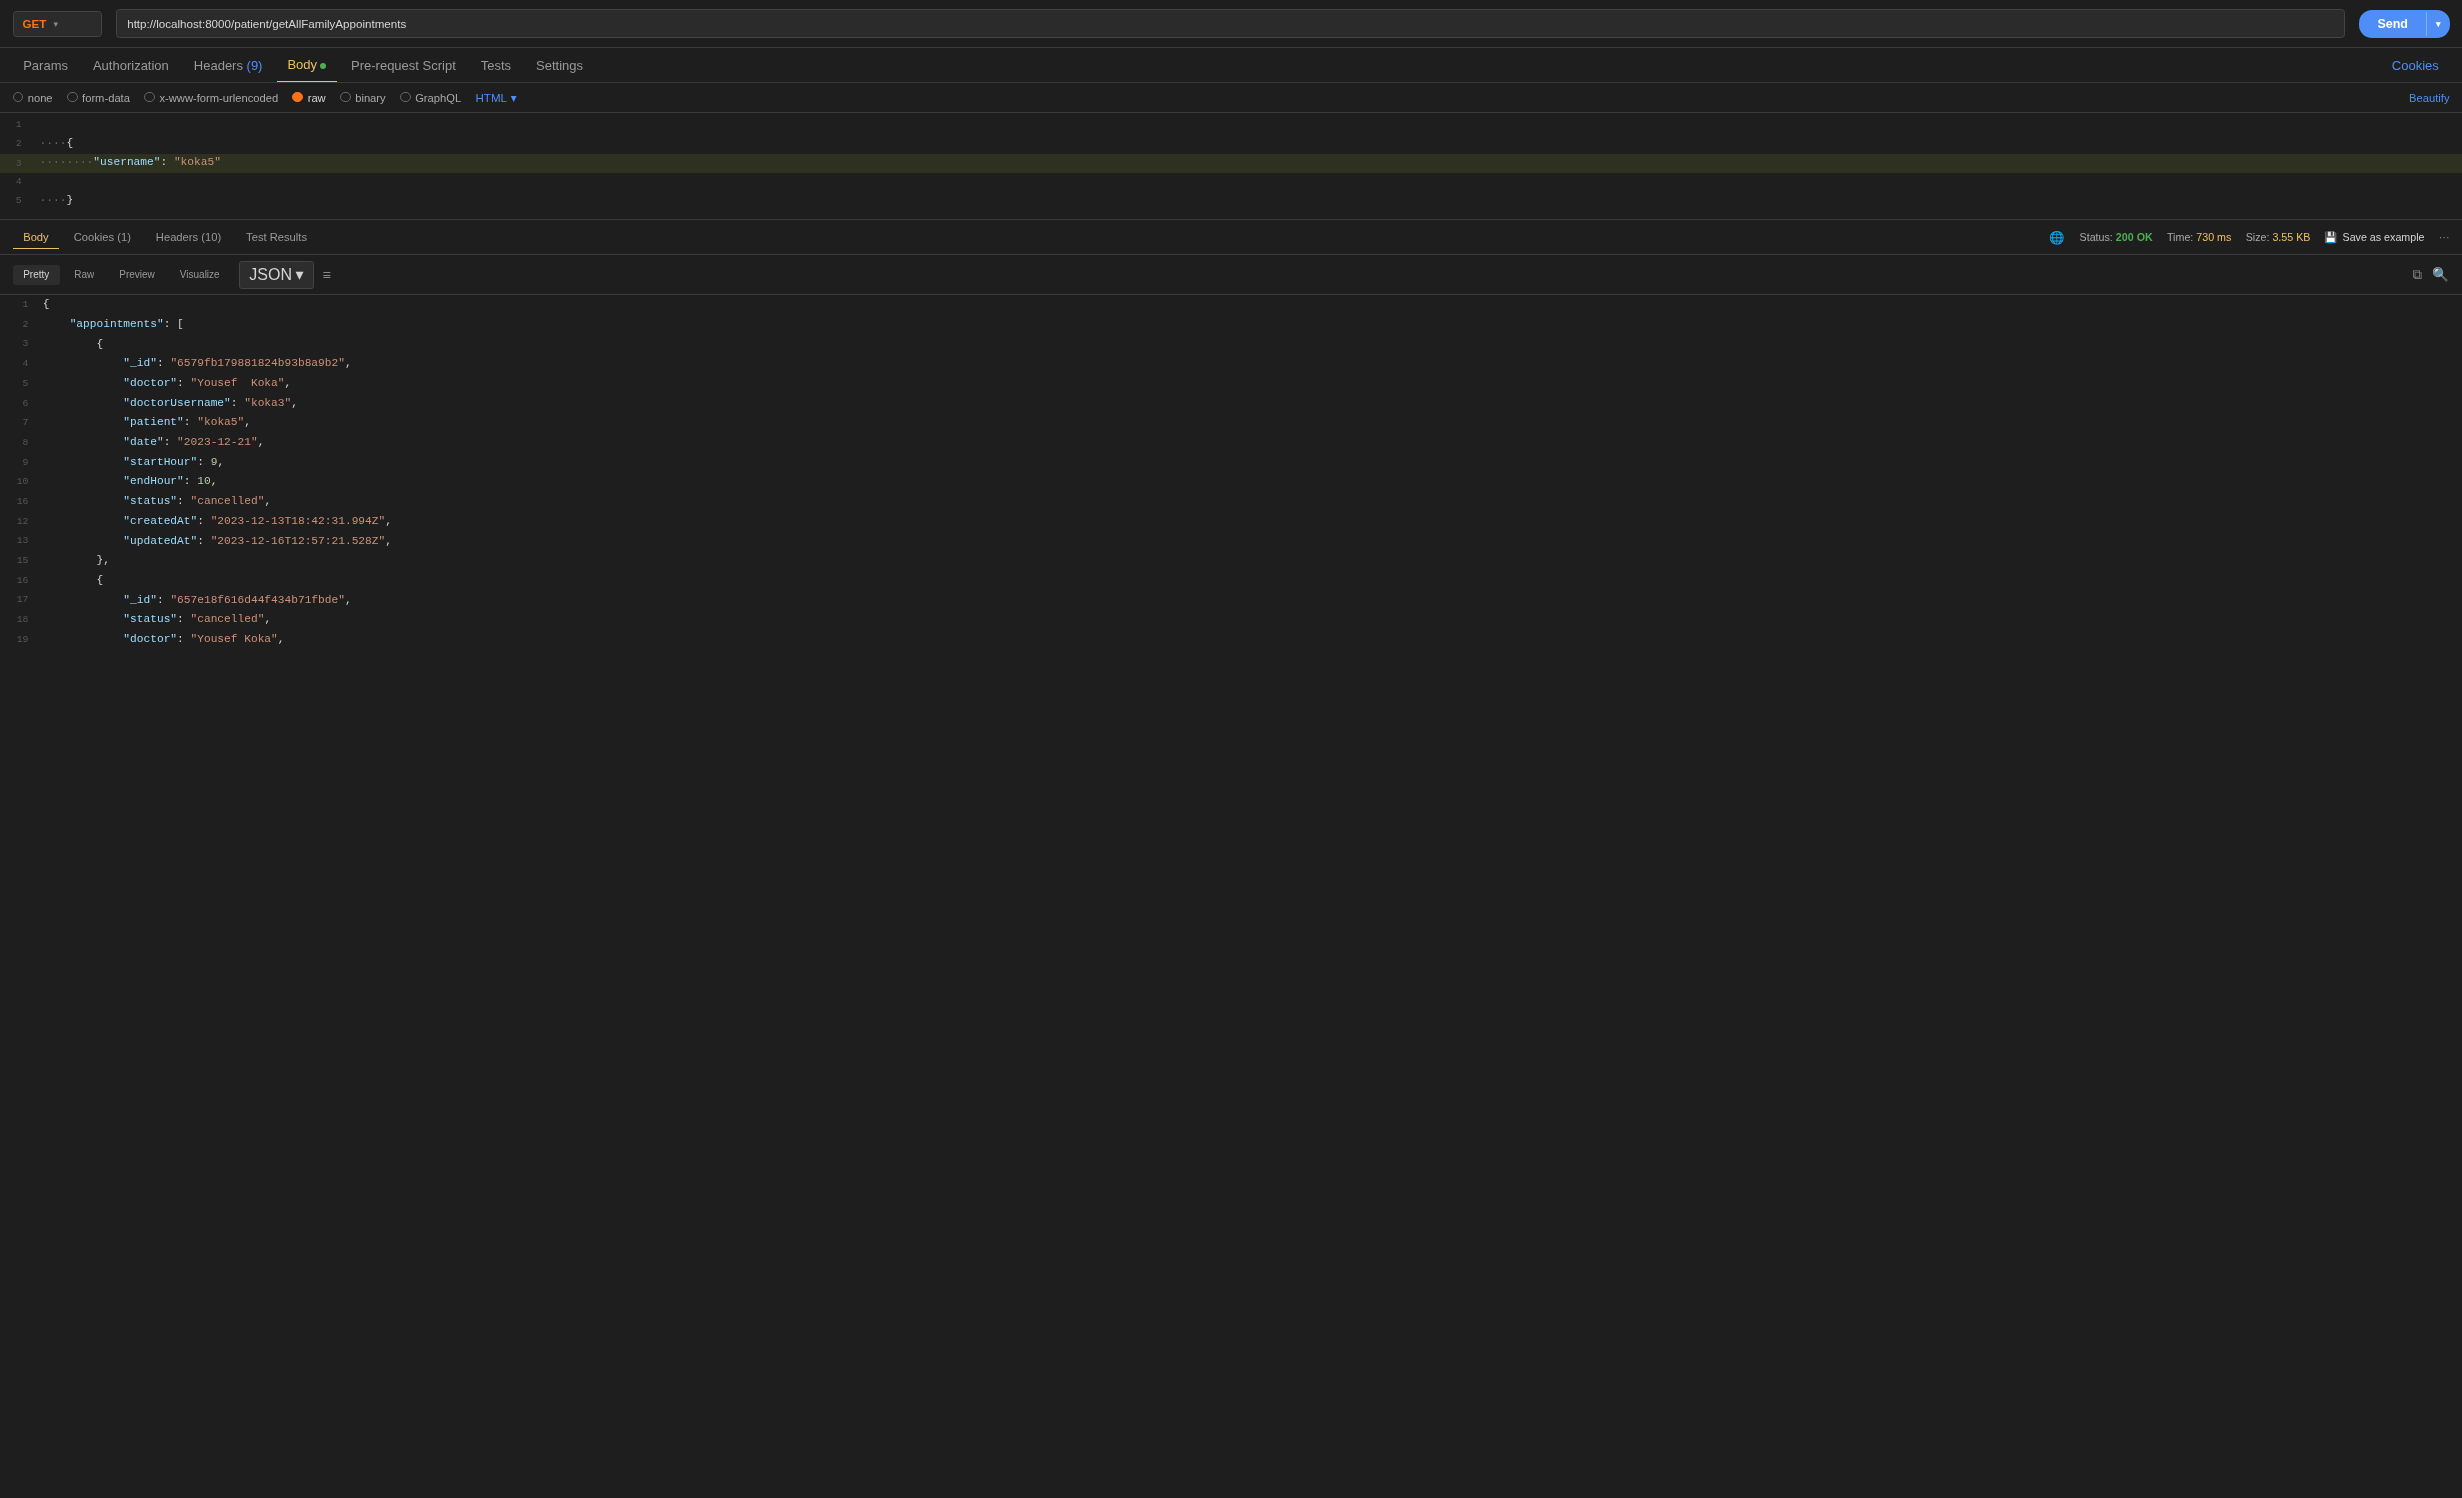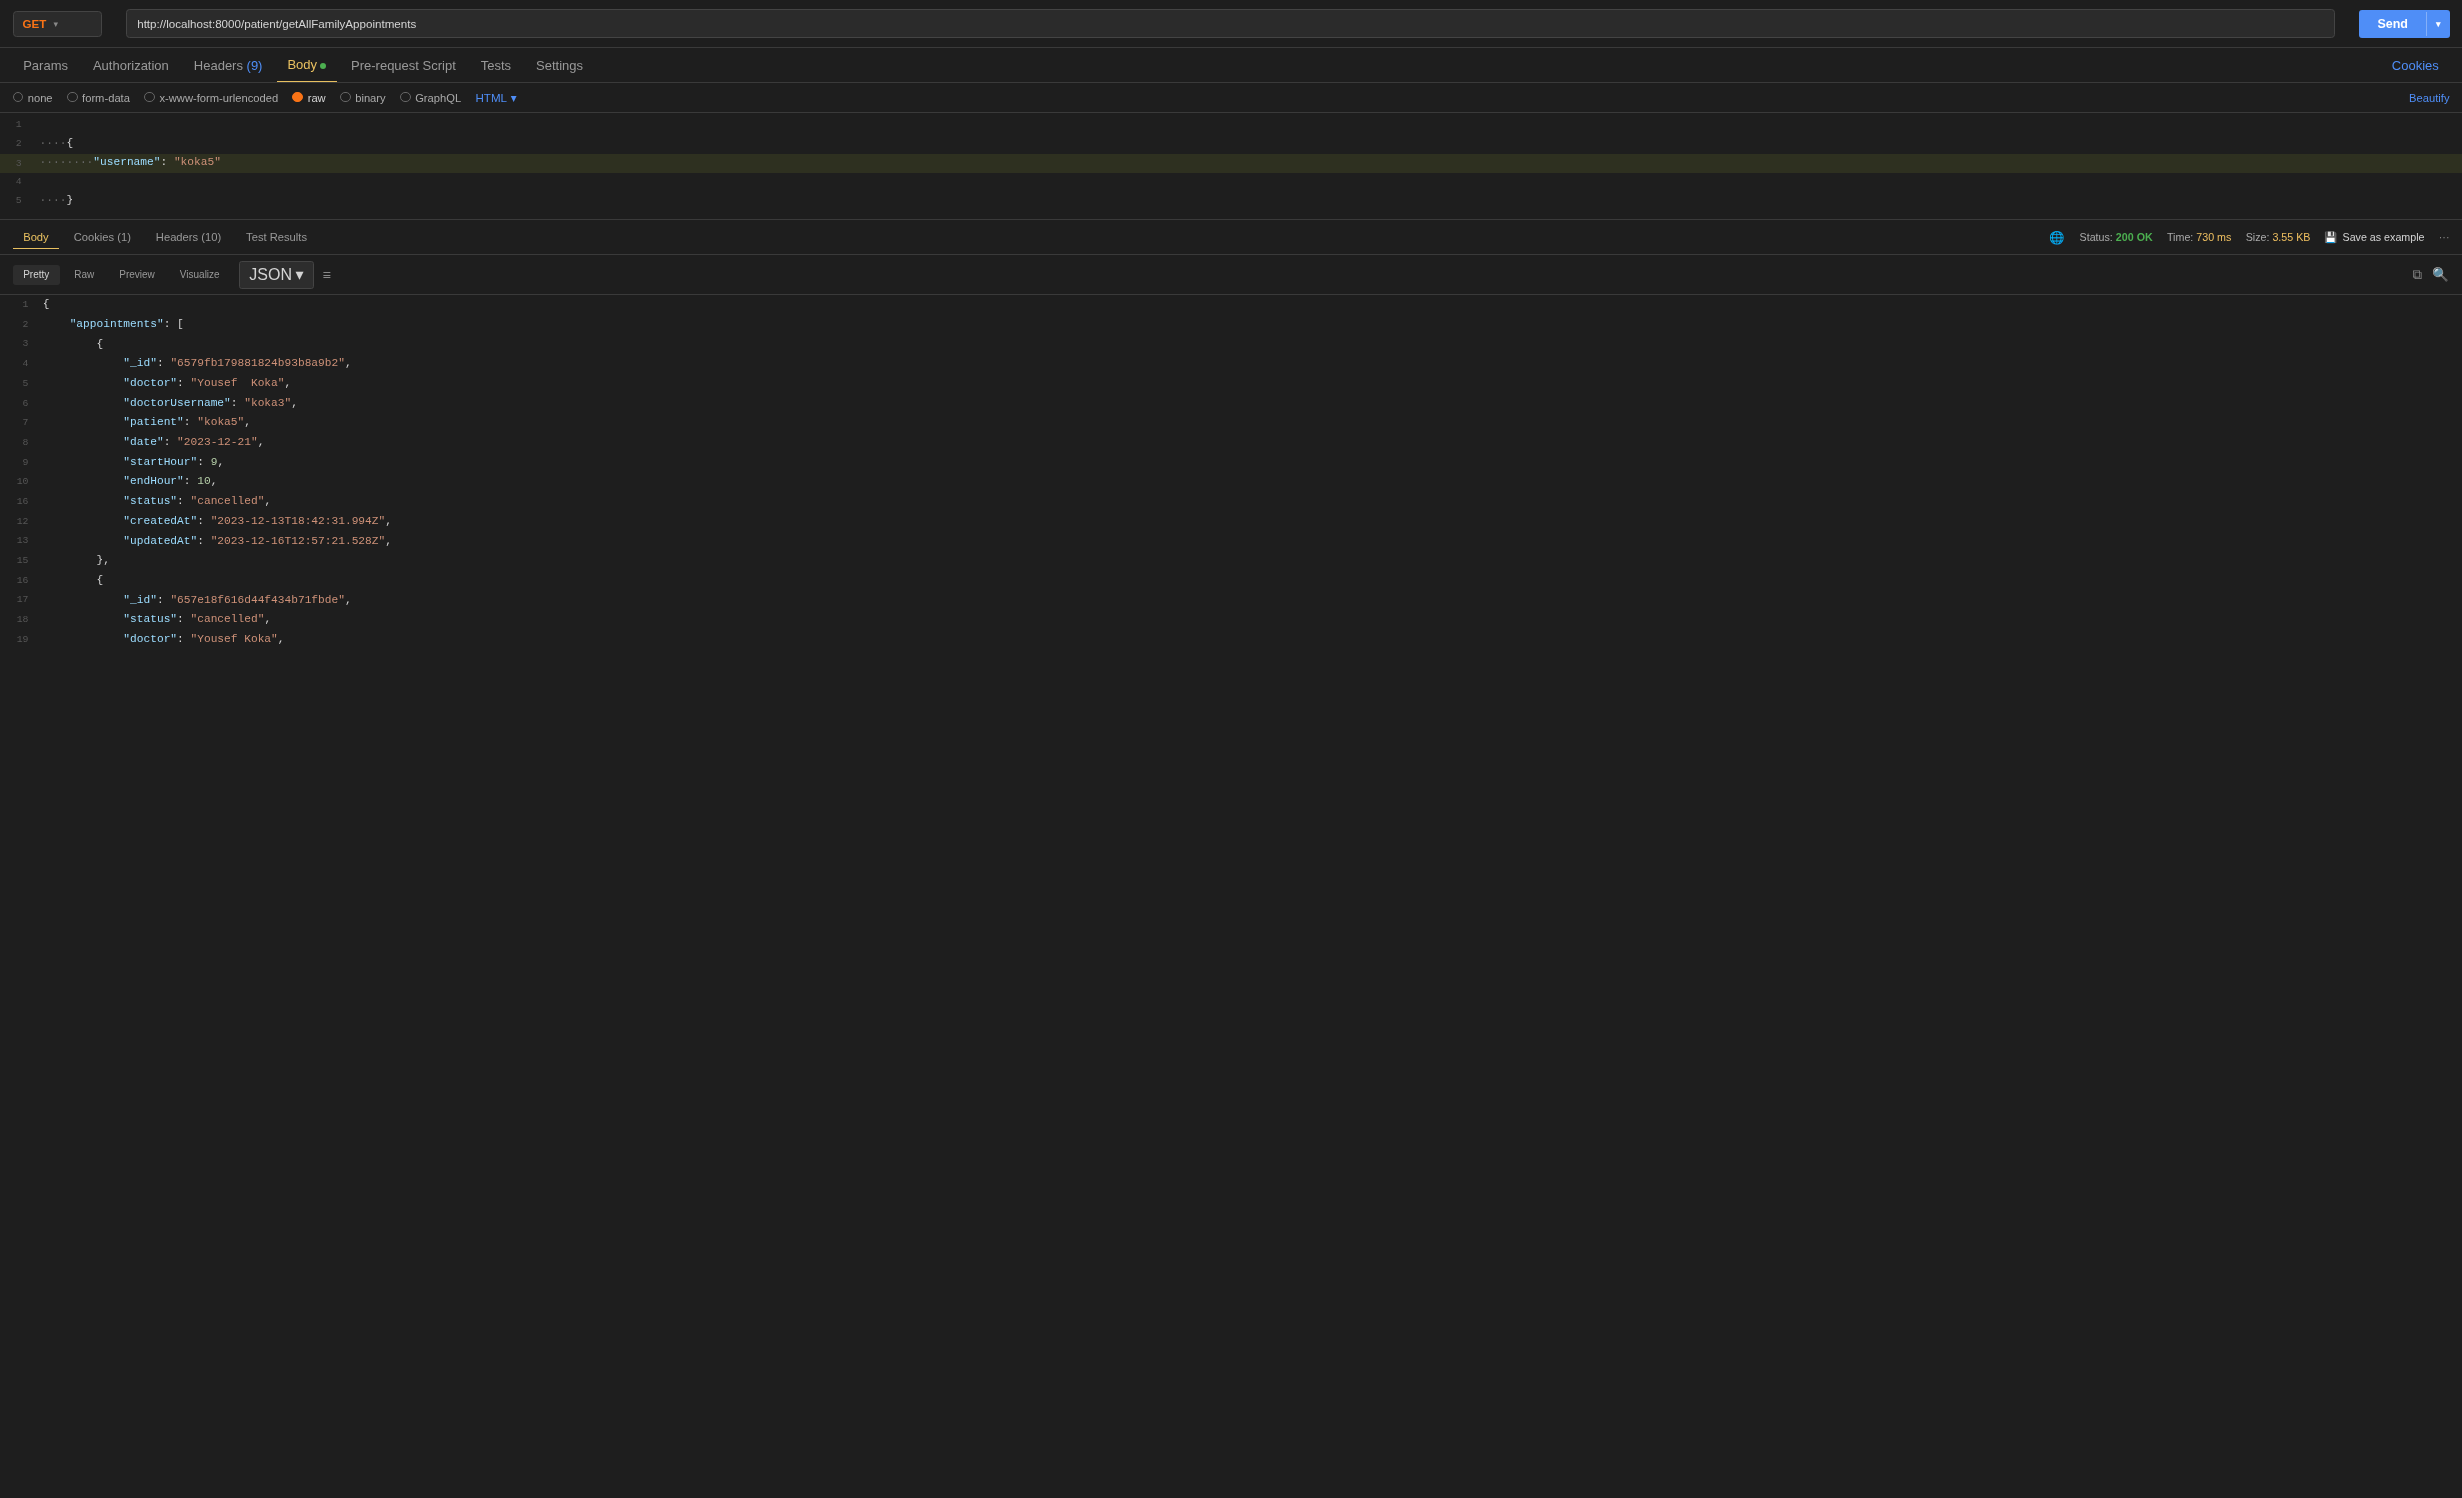--- a/index.html
+++ b/index.html
@@ -12,21 +12,21 @@
       overflow: hidden;
     }
 
     
     .top-bar {
       display: flex;
       align-items: center;
       padding: 9px 12.5px;
       background: #1e1e1e;
       border-bottom: 0.9px solid #3a3a3a;
-      gap: 24px;
+      gap: 14px;
     }
     .method-selector {
       display: flex;
       align-items: center;
       background: #2b2b2b;
       border: 0.9px solid #444;
       border-radius: 3.6px;
       padding: 5.4px 9px;
       gap: 7.2px;
       min-width: 89px;
@@ -49,21 +49,21 @@
       padding: 7.2px 10.7px;
       color: #d4d4d4;
       font-size: 11.6px;
       outline: none;
     }
     .send-btn {
       display: flex;
       align-items: center;
       background: #4f8ef7;
       border: none;
-      border-radius: 3px;
+      border-radius: 13px;
       color: white;
       font-weight: 600;
       font-size: 12.5px;
       cursor: pointer;
       overflow: hidden;
     }
     .send-btn-label {
       padding: 7.2px 18px;
     }
     .send-btn-arrow {

